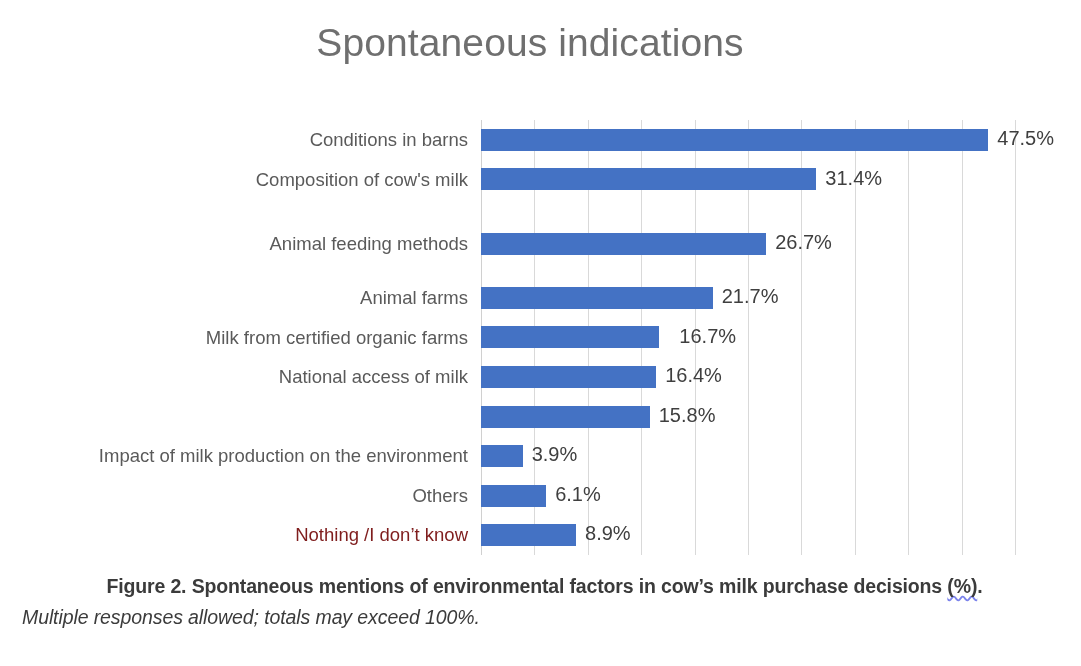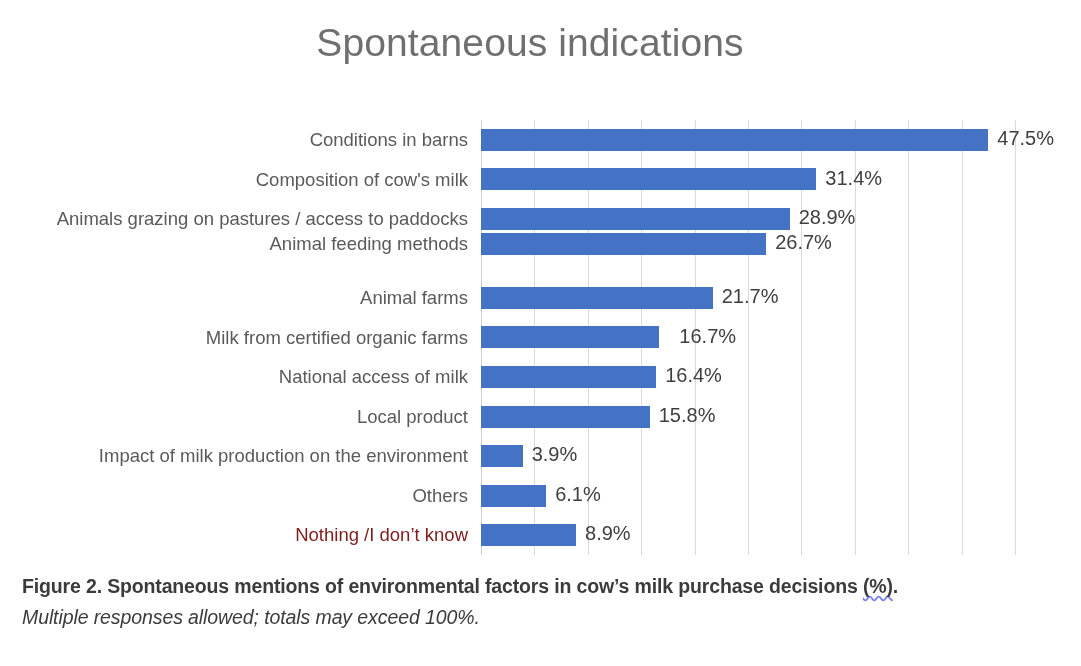--- a/index.html
+++ b/index.html
@@ -127,20 +127,21 @@
     top: 571px;
     width: 1045px;
   }
   .caption-line1 {
     font-size: 19.5px;
     font-weight: bold;
     color: #3b3b3b;
     letter-spacing: -0.15px;
     line-height: 30px;
     white-space: nowrap;
+    text-align: center;
   }
   .spell {
     text-decoration: underline wavy #7b83eb;
     text-decoration-skip-ink: none;
     text-underline-offset: 2px;
   }
   .caption-line2 {
     font-size: 19.5px;
     font-style: italic;
     color: #3b3b3b;
@@ -177,25 +178,20 @@
           <div class="row" style="top: 0px; height: 39.5455px;">
             <div class="cat-label" style="height: 39.5455px; line-height: 39.5455px; color: rgb(90, 90, 90);">Conditions in barns</div>
             <div class="bar" style="width: 507.3px; background: rgb(68, 114, 196); top: 8.77273px;"></div>
             <div class="bar-value" style="left: 507.3px; height: 39.5455px; line-height: 37.5455px; color: rgb(63, 63, 63);">47.5%</div>
           </div>
           <div class="row" style="top: 39.5455px; height: 39.5455px;">
             <div class="cat-label" style="height: 39.5455px; line-height: 39.5455px; color: rgb(90, 90, 90);">Composition of cow's milk</div>
             <div class="bar" style="width: 335.352px; background: rgb(68, 114, 196); top: 8.77273px;"></div>
             <div class="bar-value" style="left: 335.352px; height: 39.5455px; line-height: 37.5455px; color: rgb(63, 63, 63);">31.4%</div>
           </div>
-          <div class="row" style="top: 79.0909px; height: 39.5455px;">
-            <div class="cat-label" style="height: 39.5455px; line-height: 39.5455px; color: rgb(90, 90, 90);">Animals grazing on pastures / access to paddocks</div>
-            <div class="bar" style="width: 308.652px; background: rgb(68, 114, 196); top: 8.77273px;"></div>
-            <div class="bar-value" style="left: 308.652px; height: 39.5455px; line-height: 37.5455px; color: rgb(63, 63, 63);">28.9%</div>
-          </div>
           <div class="row" style="top: 104px; height: 39.5455px; padding-left: 45px;">
             <div class="cat-label" style="height: 39.5455px; line-height: 39.5455px; color: rgb(90, 90, 90);">Animal feeding methods</div>
             <div class="bar" style="width: 285.156px; background: rgb(68, 114, 196); top: 8.77273px;"></div>
             <div class="bar-value" style="left: 285.156px; height: 39.5455px; line-height: 37.5455px; color: rgb(63, 63, 63);">26.7%</div>
           </div>
           <div class="row" style="top: 158.182px; height: 39.5455px;">
             <div class="cat-label" style="height: 39.5455px; line-height: 39.5455px; color: rgb(90, 90, 90);">Animal farms</div>
             <div class="bar" style="width: 231.756px; background: rgb(68, 114, 196); top: 8.77273px;"></div>
             <div class="bar-value" style="left: 231.756px; height: 39.5455px; line-height: 37.5455px; color: rgb(63, 63, 63);">21.7%</div>
           </div>
@@ -203,21 +199,20 @@
             <div class="cat-label" style="height: 39.5455px; line-height: 39.5455px; color: rgb(90, 90, 90);">Milk from certified organic farms</div>
             <div class="bar" style="width: 178.356px; background: rgb(68, 114, 196); top: 8.77273px;"></div>
             <div class="bar-value" style="left: 178.356px; height: 39.5455px; line-height: 37.5455px; color: rgb(63, 63, 63); padding-left: 20px;">16.7%</div>
           </div>
           <div class="row" style="top: 237.273px; height: 39.5455px;">
             <div class="cat-label" style="height: 39.5455px; line-height: 39.5455px; color: rgb(90, 90, 90);">National access of milk</div>
             <div class="bar" style="width: 175.152px; background: rgb(68, 114, 196); top: 8.77273px;"></div>
             <div class="bar-value" style="left: 175.152px; height: 39.5455px; line-height: 37.5455px; color: rgb(63, 63, 63);">16.4%</div>
           </div>
           <div class="row" style="top: 276.818px; height: 39.5455px;">
-            <div class="cat-label" style="height: 39.5455px; line-height: 39.5455px; color: rgb(90, 90, 90);">Local product</div>
             <div class="bar" style="width: 168.744px; background: rgb(68, 114, 196); top: 8.77273px;"></div>
             <div class="bar-value" style="left: 168.744px; height: 39.5455px; line-height: 37.5455px; color: rgb(63, 63, 63);">15.8%</div>
           </div>
           <div class="row" style="top: 316.364px; height: 39.5455px; padding-left: 24px;">
             <div class="cat-label" style="height: 39.5455px; line-height: 39.5455px; color: rgb(90, 90, 90);">Impact of milk production on the environment</div>
             <div class="bar" style="width: 41.652px; background: rgb(68, 114, 196); top: 8.77273px;"></div>
             <div class="bar-value" style="left: 41.652px; height: 39.5455px; line-height: 37.5455px; color: rgb(63, 63, 63);">3.9%</div>
           </div>
           <div class="row" style="top: 355.909px; height: 39.5455px;">
             <div class="cat-label" style="height: 39.5455px; line-height: 39.5455px; color: rgb(90, 90, 90);">Others</div>

